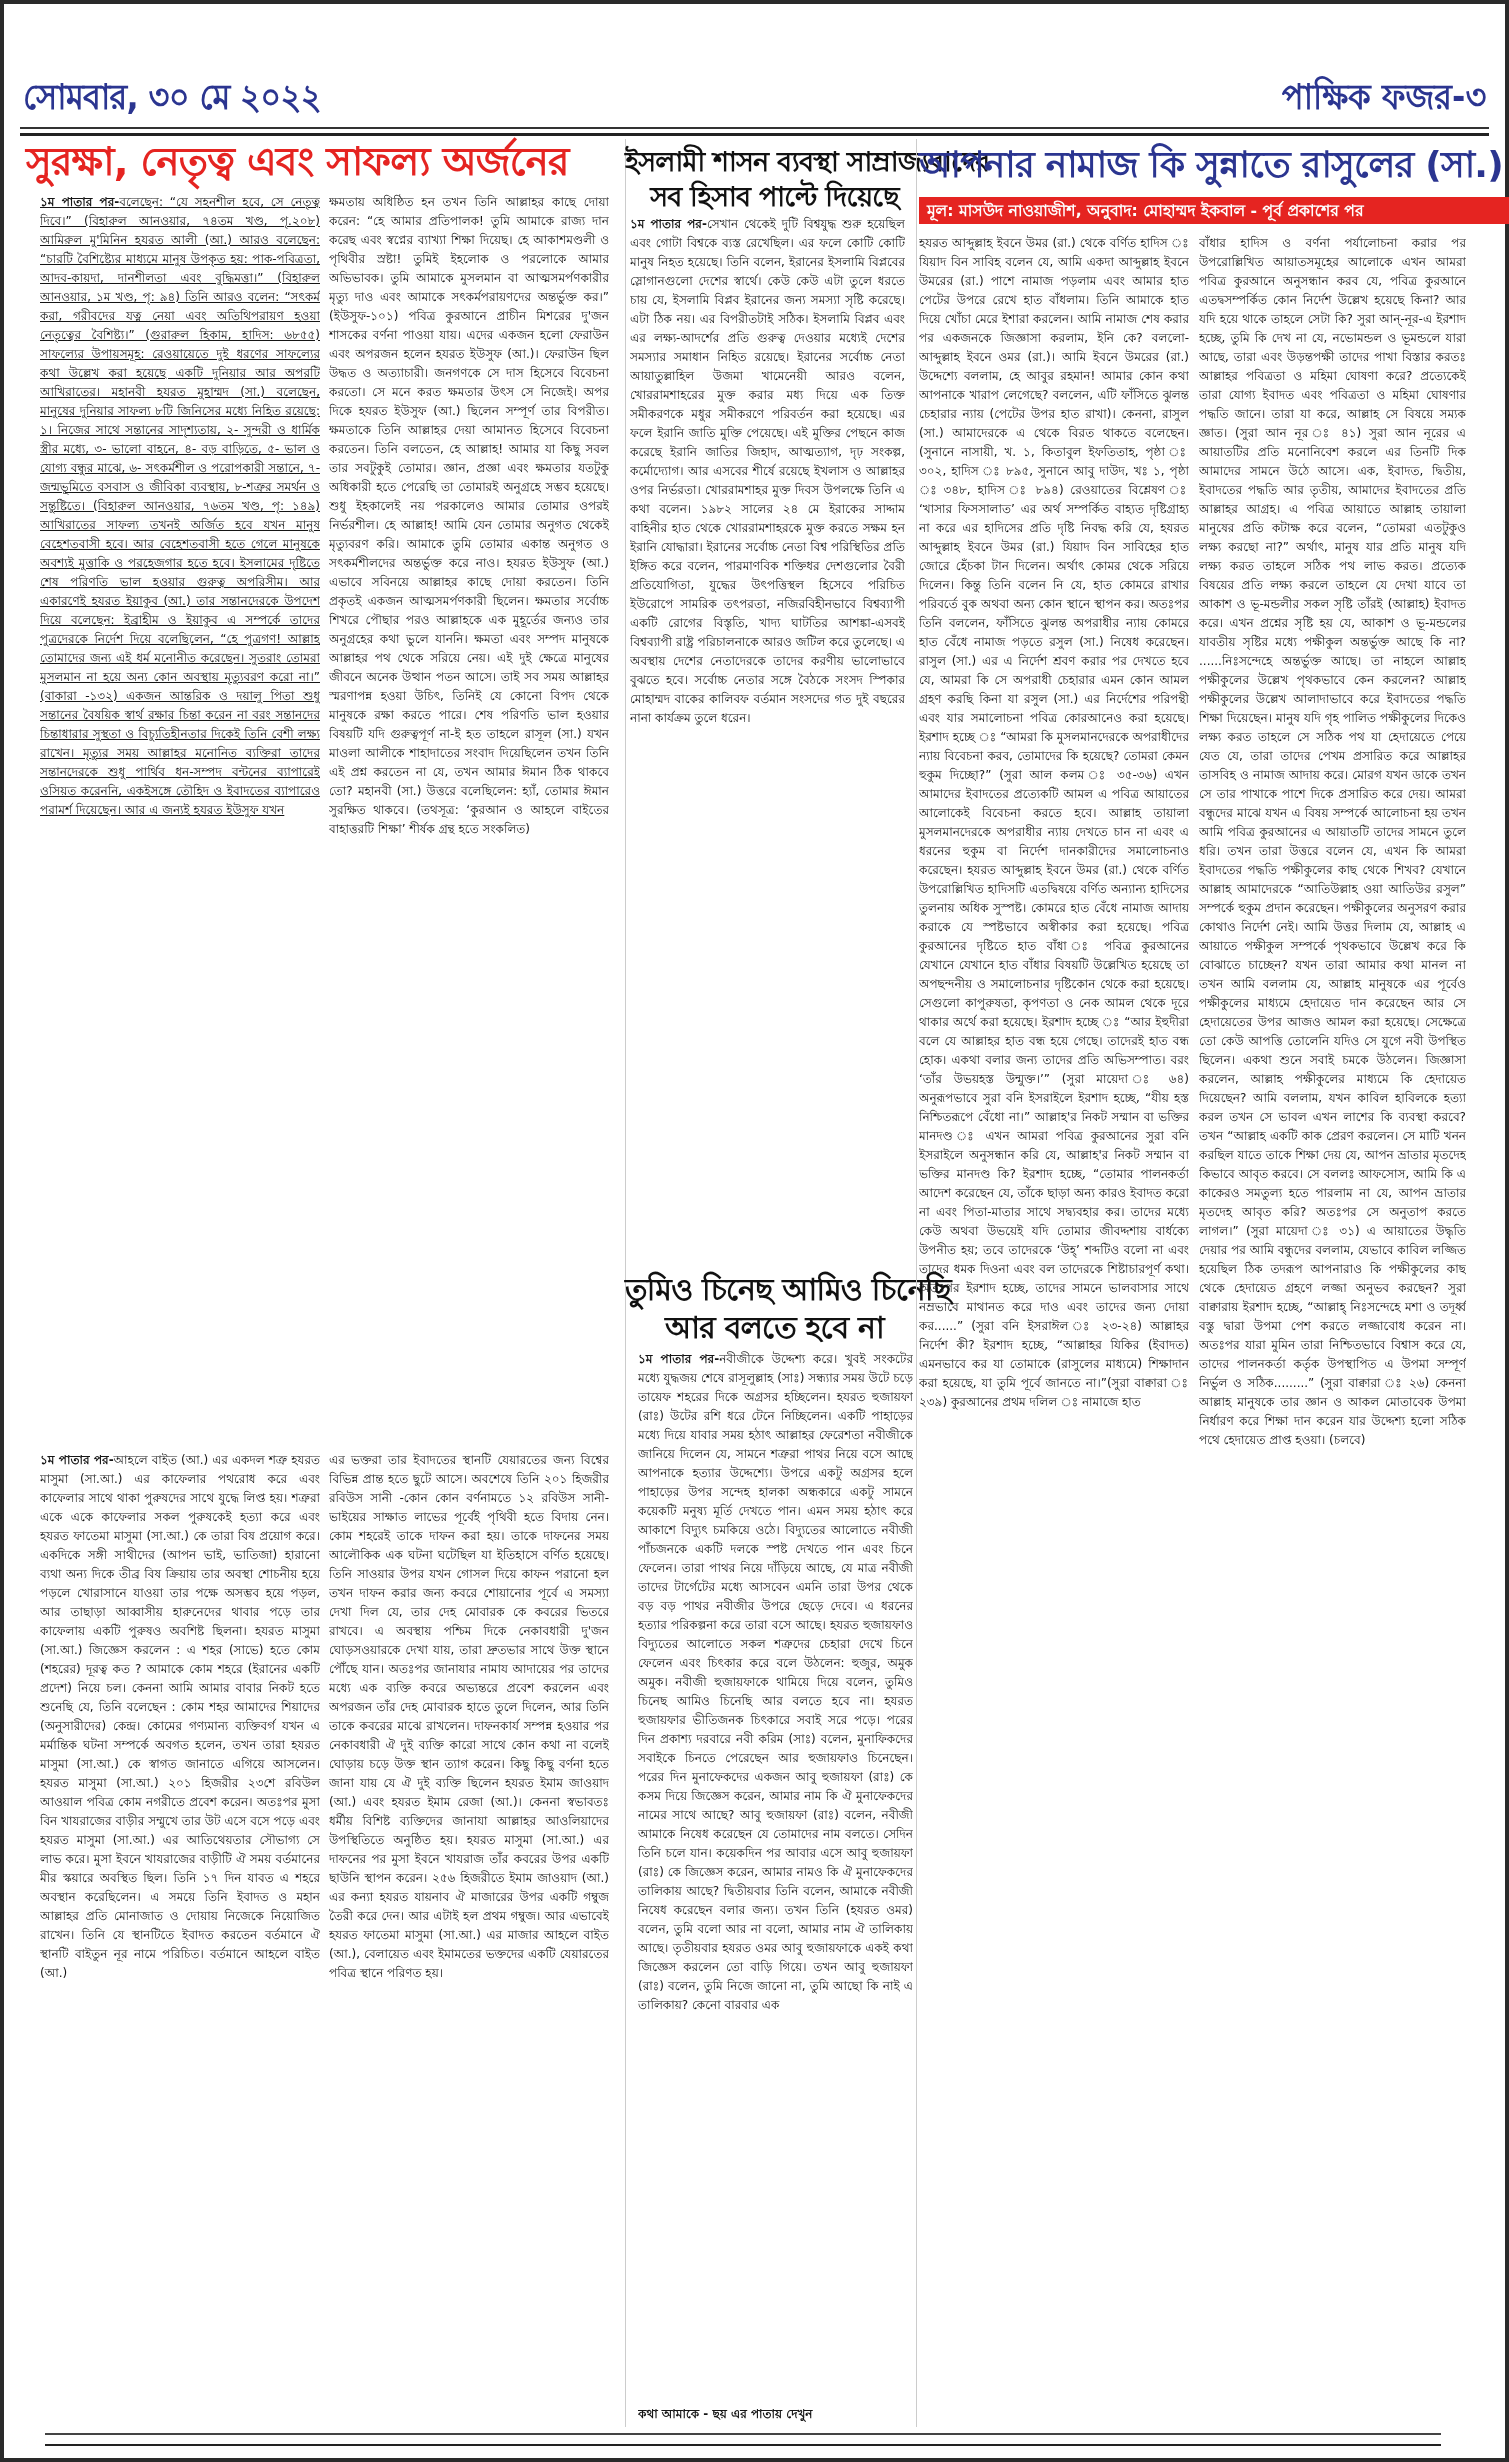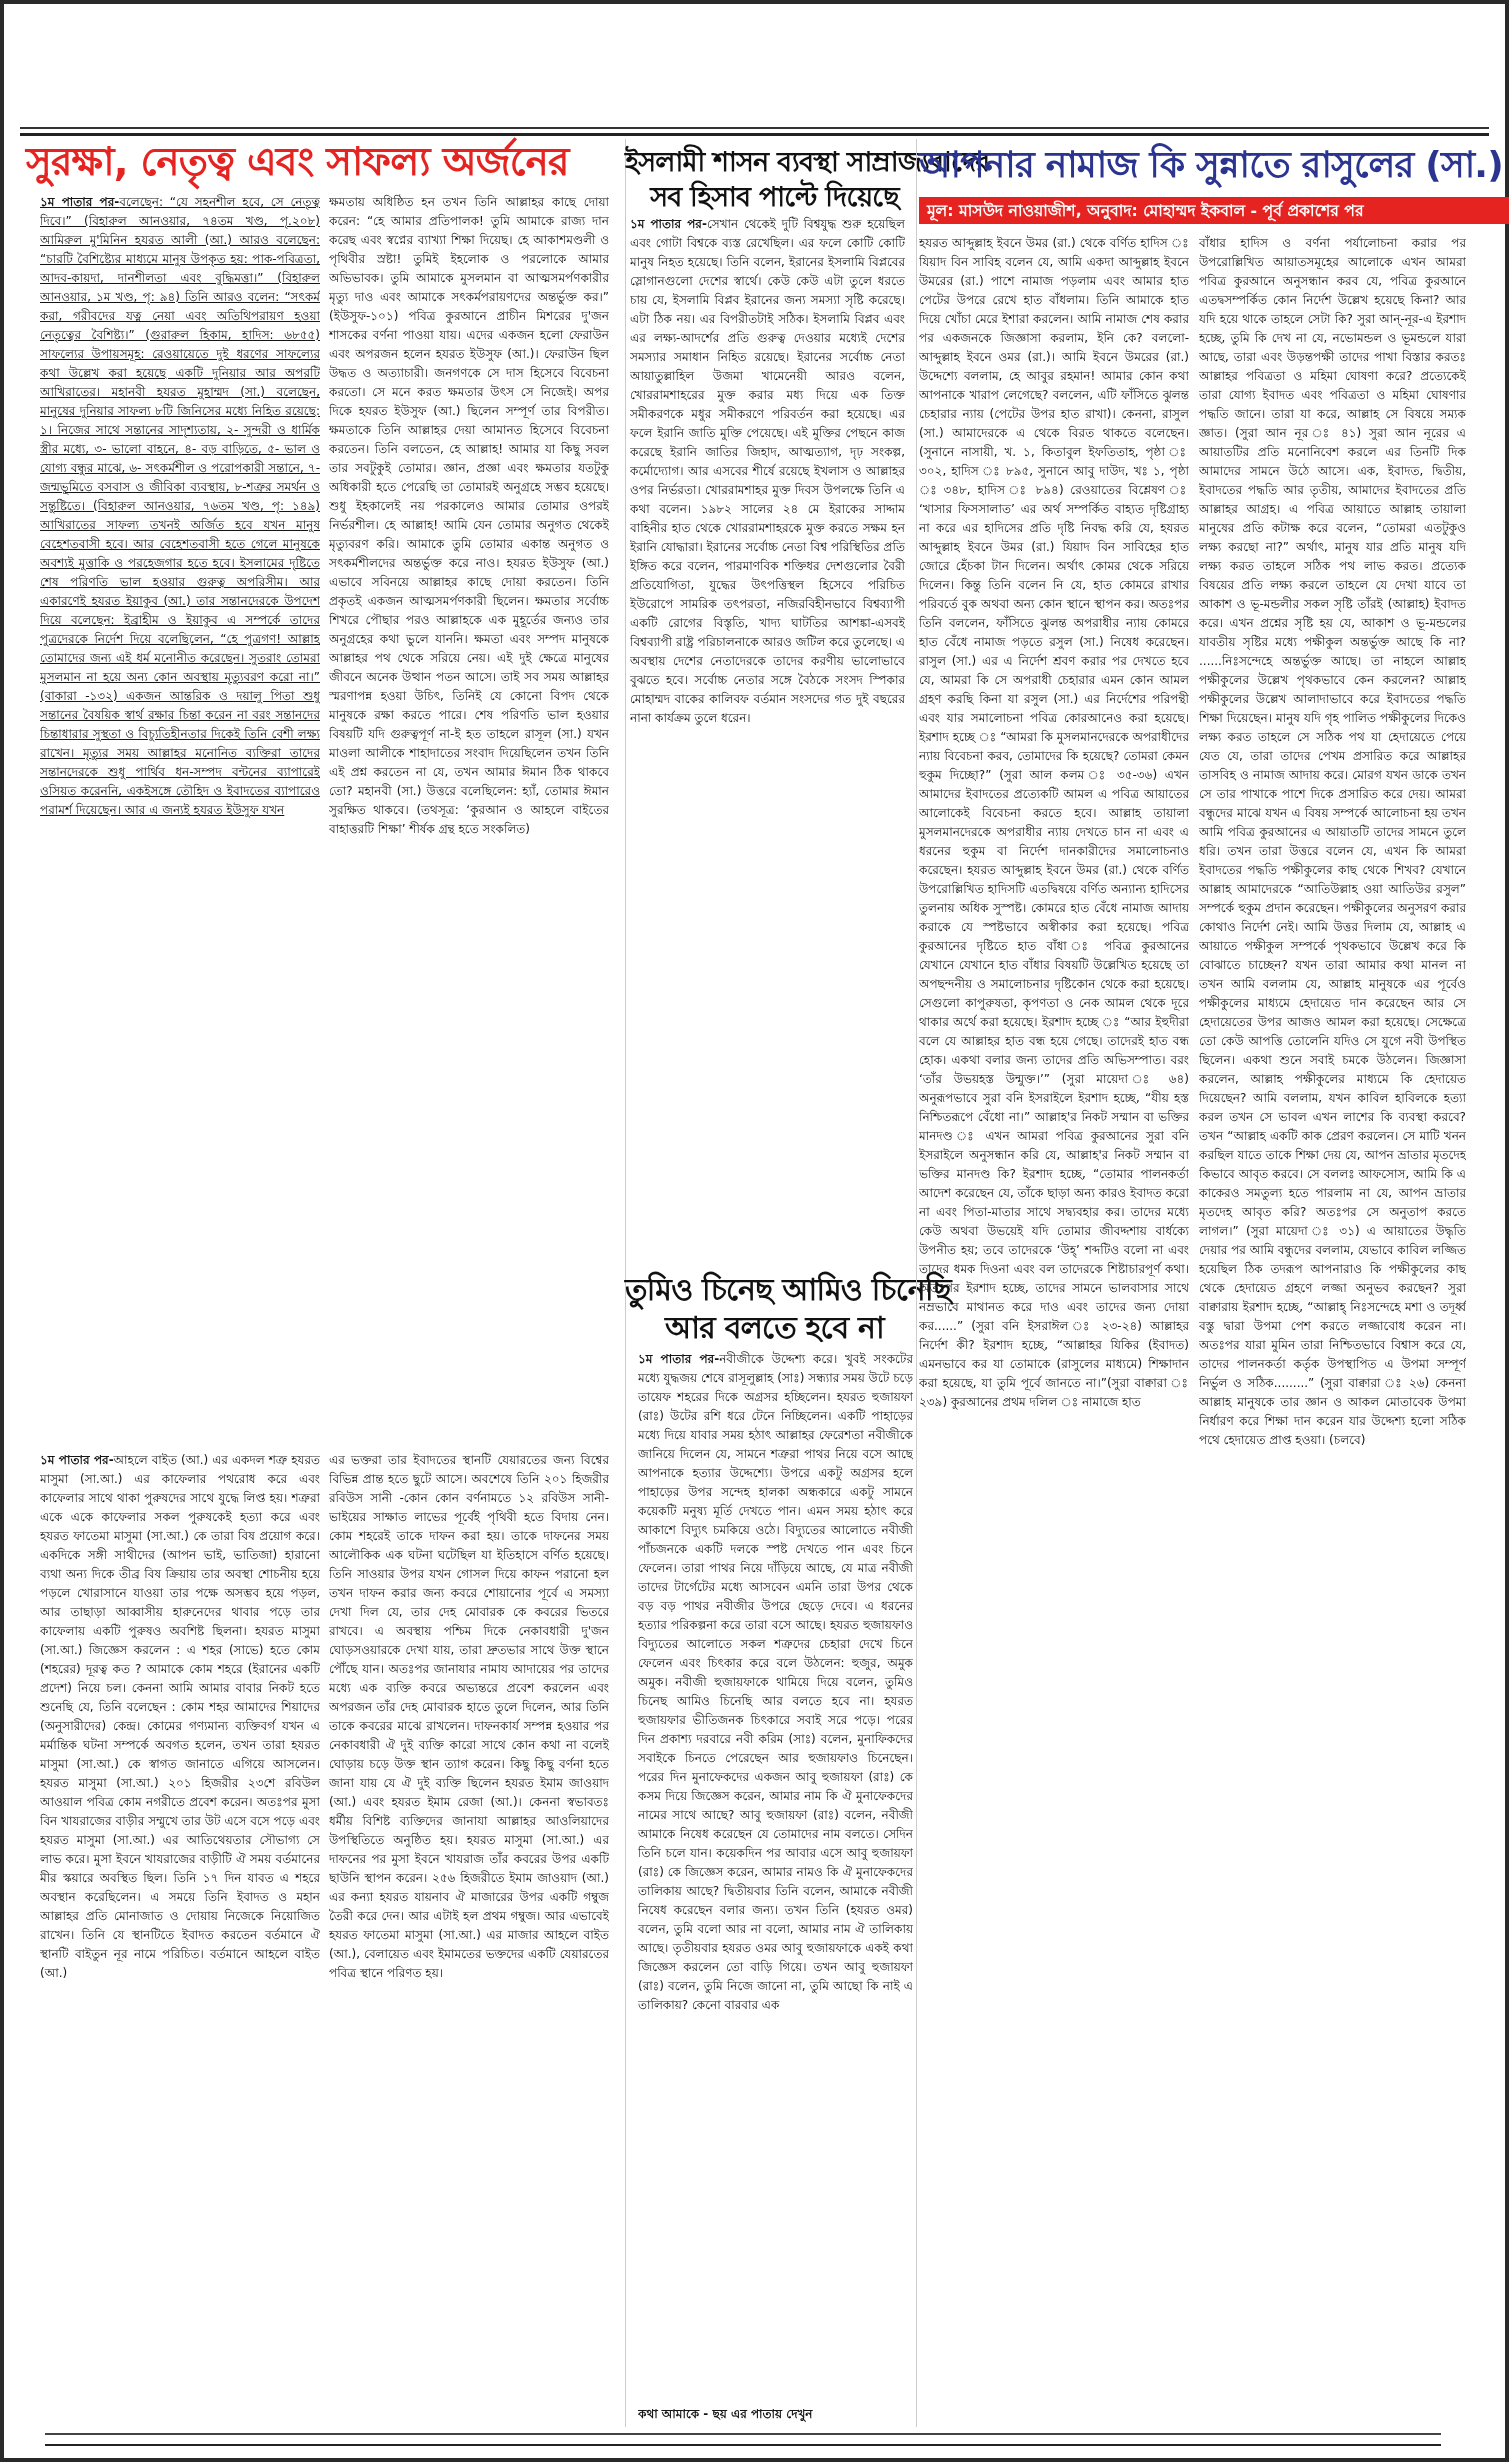--- a/index.html
+++ b/index.html
@@ -47,20 +47,24 @@
   .rule-bot1 { position: absolute; height: 1.6px; background: #444; }
   .rule-bot2 { position: absolute; height: 2.4px; background: #222; }
 
   .col-sep { position: absolute; width: 0.8px; background: #ccc; }
 </style>
 </head>
 <body>
 
 <div class="page">
 
+  <div class="masthead">
+    <div class="date">সোমবার, ৩০ মে ২০২২</div>
+    <div class="pageno">পাক্ষিক ফজর-৩</div>
+  </div>
   <div class="rule-top1"></div>
   <div class="rule-top2"></div>
 
   <div class="headline h-red" style="left:22px; top:132px; width:598px; line-height:52px;">সুরক্ষা, নেতৃত্ব এবং সাফল্য অর্জনের</div>
 
   <div class="text-block" style="left:36px; top:189px; width:280px; height:1156px;text-decoration:underline;">
     <b>১ম পাতার পর-</b><span>বলেছেন: “যে সহনশীল হবে, সে নেতৃত্ব দিবে।” (বিহারুল আনওয়ার, ৭৪তম খণ্ড, পৃ.২০৮) আমিরুল মু'মিনিন হযরত আলী (আ.) আরও বলেছেন: “চারটি বৈশিষ্ট্যের মাধ্যমে মানুষ উপকৃত হয়: পাক-পবিত্রতা, আদব-কায়দা, দানশীলতা এবং বুদ্ধিমত্তা।” (বিহারুল আনওয়ার, ১ম খণ্ড, পৃ: ৯৪) তিনি আরও বলেন: “সৎকর্ম করা, গরীবদের যত্ন নেয়া এবং অতিথিপরায়ণ হওয়া নেতৃত্বের বৈশিষ্ট্য।” (গুরারুল হিকাম, হাদিস: ৬৮৫৫) সাফল্যের উপায়সমূহ: রেওয়ায়েতে দুই ধরণের সাফল্যের কথা উল্লেখ করা হয়েছে একটি দুনিয়ার আর অপরটি আখিরাতের। মহানবী হযরত মুহাম্মদ (সা.) বলেছেন, মানুষের দুনিয়ার সাফল্য ৮টি জিনিসের মধ্যে নিহিত রয়েছে: ১। নিজের সাথে সন্তানের সাদৃশ্যতায়, ২- সুন্দরী ও ধার্মিক স্ত্রীর মধ্যে, ৩- ভালো বাহনে, ৪- বড় বাড়িতে, ৫- ভাল ও যোগ্য বন্ধুর মাঝে, ৬- সৎকর্মশীল ও পরোপকারী সন্তানে, ৭- জন্মভূমিতে বসবাস ও জীবিকা ব্যবস্থায়, ৮-শত্রুর সমর্থন ও সন্তুষ্টিতে। (বিহারুল আনওয়ার, ৭৬তম খণ্ড, পৃ: ১৪৯) আখিরাতের সাফল্য তখনই অর্জিত হবে যখন মানুষ বেহেশতবাসী হবে। আর বেহেশতবাসী হতে গেলে মানুষকে অবশ্যই মুত্তাকি ও পরহেজগার হতে হবে। ইসলামের দৃষ্টিতে শেষ পরিণতি ভাল হওয়ার গুরুত্ব অপরিসীম। আর একারণেই হযরত ইয়াকুব (আ.) তার সন্তানদেরকে উপদেশ দিয়ে বলেছেন: ইব্রাহীম ও ইয়াকুব এ সম্পর্কে তাদের পুত্রদেরকে নির্দেশ দিয়ে বলেছিলেন, “হে পুত্রগণ! আল্লাহ তোমাদের জন্য এই ধর্ম মনোনীত করেছেন। সুতরাং তোমরা মুসলমান না হয়ে অন্য কোন অবস্থায় মৃত্যুবরণ করো না।” (বাকারা -১৩২) একজন আন্তরিক ও দয়ালু পিতা শুধু সন্তানের বৈষয়িক স্বার্থ রক্ষার চিন্তা করেন না বরং সন্তানদের চিন্তাধারার সুস্থতা ও বিচ্যুতিহীনতার দিকেই তিনি বেশী লক্ষ্য রাখেন। মৃত্যুর সময় আল্লাহর মনোনিত ব্যক্তিরা তাদের সন্তানদেরকে শুধু পার্থিব ধন-সম্পদ বন্টনের ব্যাপারেই ওসিয়ত করেননি, একইসঙ্গে তৌহিদ ও ইবাদতের ব্যাপারেও পরামর্শ দিয়েছেন। আর এ জন্যই হযরত ইউসুফ যখন</span>
   </div>
   <div class="text-block" style="left:325px; top:189px; width:280px; height:1156px;">ক্ষমতায় অধিষ্ঠিত হন তখন তিনি আল্লাহর কাছে দোয়া করেন: “হে আমার প্রতিপালক! তুমি আমাকে রাজ্য দান করেছ এবং স্বপ্নের ব্যাখ্যা শিক্ষা দিয়েছ। হে আকাশমণ্ডলী ও পৃথিবীর স্রষ্টা! তুমিই ইহলোক ও পরলোকে আমার অভিভাবক। তুমি আমাকে মুসলমান বা আত্মসমর্পণকারীর মৃত্যু দাও এবং আমাকে সৎকর্মপরায়ণদের অন্তর্ভুক্ত কর।” (ইউসুফ-১০১) পবিত্র কুরআনে প্রাচীন মিশরের দু'জন শাসকের বর্ণনা পাওয়া যায়। এদের একজন হলো ফেরাউন এবং অপরজন হলেন হযরত ইউসুফ (আ.)। ফেরাউন ছিল উদ্ধত ও অত্যাচারী। জনগণকে সে দাস হিসেবে বিবেচনা করতো। সে মনে করত ক্ষমতার উৎস সে নিজেই। অপর দিকে হযরত ইউসুফ (আ.) ছিলেন সম্পূর্ণ তার বিপরীত। ক্ষমতাকে তিনি আল্লাহর দেয়া আমানত হিসেবে বিবেচনা করতেন। তিনি বলতেন, হে আল্লাহ! আমার যা কিছু সবল তার সবটুকুই তোমার। জ্ঞান, প্রজ্ঞা এবং ক্ষমতার যতটুকু অধিকারী হতে পেরেছি তা তোমারই অনুগ্রহে সম্ভব হয়েছে। শুধু ইহকালেই নয় পরকালেও আমার তোমার ওপরই নির্ভরশীল। হে আল্লাহ! আমি যেন তোমার অনুগত থেকেই মৃত্যুবরণ করি। আমাকে তুমি তোমার একান্ত অনুগত ও সৎকর্মশীলদের অন্তর্ভুক্ত করে নাও। হযরত ইউসুফ (আ.) এভাবে সবিনয়ে আল্লাহর কাছে দোয়া করতেন। তিনি প্রকৃতই একজন আত্মসমর্পণকারী ছিলেন। ক্ষমতার সর্বোচ্চ শিখরে পৌছার পরও আল্লাহকে এক মুহূর্তের জন্যও তার অনুগ্রহের কথা ভুলে যাননি। ক্ষমতা এবং সম্পদ মানুষকে আল্লাহর পথ থেকে সরিয়ে নেয়। এই দুই ক্ষেত্রে মানুষের জীবনে অনেক উত্থান পতন আসে। তাই সব সময় আল্লাহর স্মরণাপন্ন হওয়া উচিৎ, তিনিই যে কোনো বিপদ থেকে মানুষকে রক্ষা করতে পারে। শেষ পরিণতি ভাল হওয়ার বিষয়টি যদি গুরুত্বপূর্ণ না-ই হত তাহলে রাসূল (সা.) যখন মাওলা আলীকে শাহাদাতের সংবাদ দিয়েছিলেন তখন তিনি এই প্রশ্ন করতেন না যে, তখন আমার ঈমান ঠিক থাকবে তো? মহানবী (সা.) উত্তরে বলেছিলেন: হ্যাঁ, তোমার ঈমান সুরক্ষিত থাকবে। (তথসূত্র: ‘কুরআন ও আহলে বাইতের বাহাত্তরটি শিক্ষা’ শীর্ষক গ্রন্থ হতে সংকলিত)</div>
 

